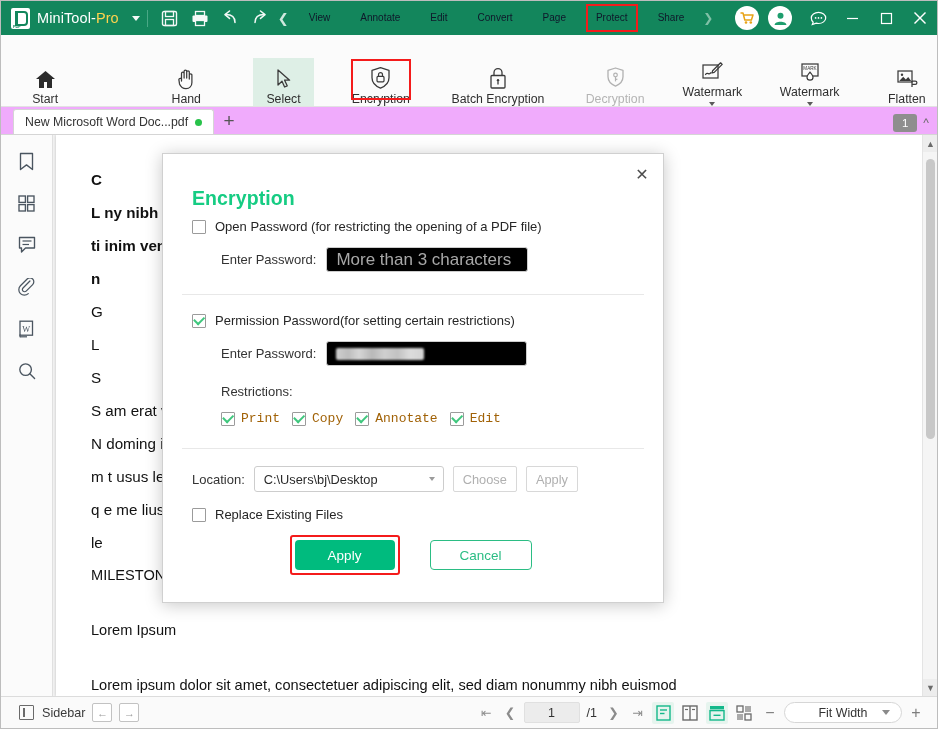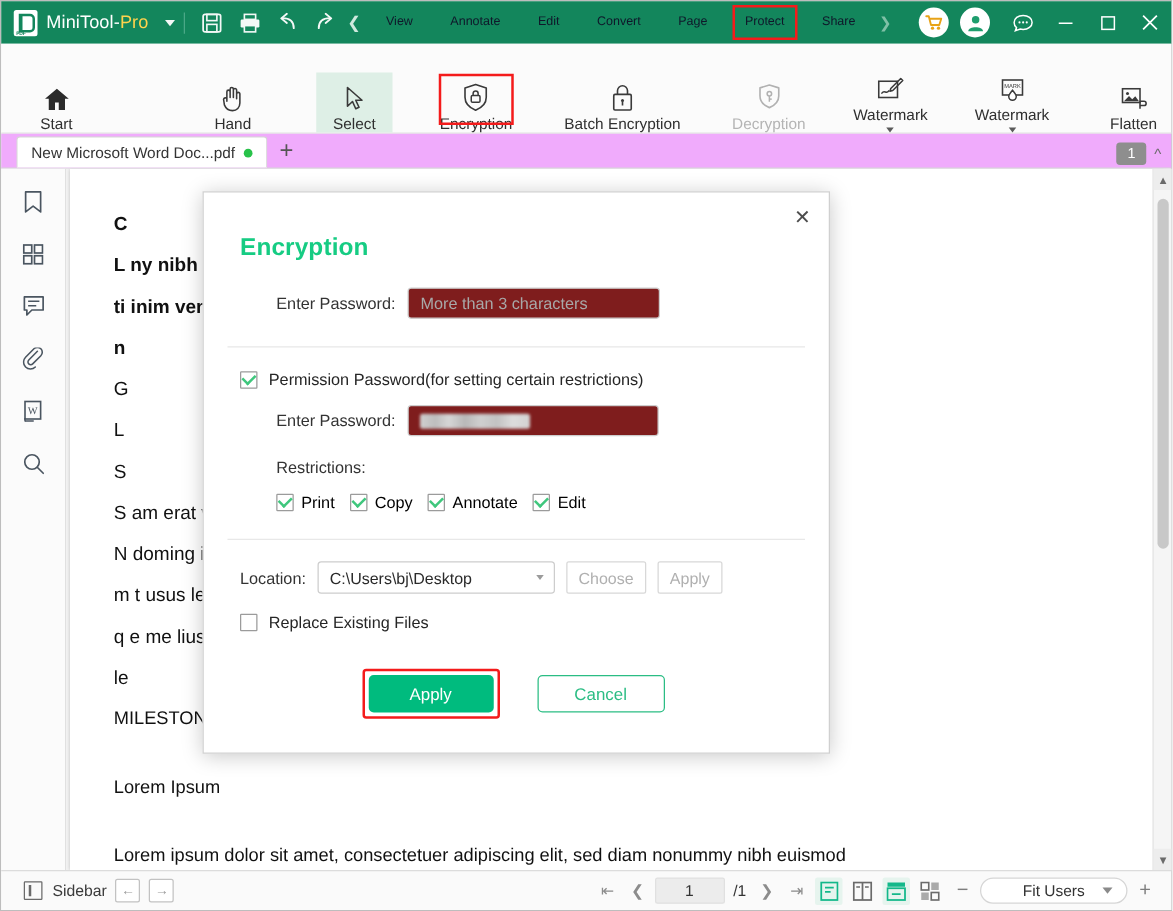--- a/index.html
+++ b/index.html
@@ -248,34 +248,34 @@
   }
   .cbx.checked::after {
     content:""; width:8px;height:4.5px;
     border-left:2px solid #3fc77d; border-bottom:2px solid #3fc77d;
     transform: rotate(-45deg); margin-bottom:2px;
   }
   .cbx-lbl { font-size:13px; color:#262626; margin-left:9px; }
   .sec { padding: 0 29px; }
   .field-lbl { font-size:13px; color:#333; }
   .txtinput {
-    height:25px; border:1px solid #cdcdcd; border-radius:3px; background:#7f1d1d;
-    display:flex; align-items:center; padding:0 9px; font-size:13px;
+    height:25px; border:1px solid #cdcdcd; border-radius:3px; background:#000000;
+    display:flex; align-items:center; padding:0 9px; font-size:17px;
   }
   .txtinput .ph { color:#a8a8a8; }
   .blurred {
     width:88px;height:12px; border-radius:2px;
     background: linear-gradient(90deg,#d0d0d0 0%,#bdbdbd 14%,#d6d6d6 26%,#b8b8b8 41%,#cfcfcf 55%,#c2c2c2 70%,#dcdcdc 84%,#d3d3d3 100%);
     filter: blur(1.1px);
   }
   .divider { height:1px; background:#e8e8e8; margin: 0 19px; }
   .restr-label { font-size:13px;color:#333; }
   .chkgrp { display:flex; align-items:center; gap:12px; }
   .chkgrp .unit { display:flex; align-items:center; gap:6px; }
-  .chkgrp .unit span { font-size:13px;color:#000000; }
+  .chkgrp .unit span { font-size:13px;color:#a16207;font-family:Liberation Mono, monospace; }
   .selectbox {
     width:190px;height:26px;border:1px solid #cdcdcd;border-radius:3px;background:#fff;
     display:flex;align-items:center;padding:0 9px;font-size:12.8px;color:#2a2a2a;
     position:relative;
   }
   .selectbox .cr {
     position:absolute;right:8px;width:0;height:0;
     border-left:3.5px solid transparent;border-right:3.5px solid transparent;border-top:4.5px solid #9b9b9b;
   }
   .ghostbtn {
@@ -614,33 +614,37 @@
         <svg width="16" height="16" viewBox="0 0 16 16">
             <rect x="1" y="1" width="6" height="6" fill="none" stroke="#6a6a6a" stroke-width="1.3"></rect>
             <rect x="9" y="1" width="6" height="6" fill="#aaaaaa"></rect>
             <rect x="1" y="9" width="6" height="6" fill="#aaaaaa"></rect>
             <rect x="9" y="9" width="6" height="6" fill="none" stroke="#6a6a6a" stroke-width="1.3"></rect>
           </svg>
       </div>
 
       <div class="zoom-minus">−</div>
       <div class="zoom-sel">
-        <span>Fit Users</span>
+        <span>Fit Width</span>
         <span class="cr"></span>
       </div>
       <div class="zoom-plus">+</div>
     </div>
   </div>
 
   <div class="dlg">
     <div class="dlg-close">✕</div>
     <div class="dlg-title">Encryption</div>
 
     <div class="dlg-body">
 
+      <div class="sec row" style="margin-top:2px;">
+        <span class="cbx"></span>
+        <span class="cbx-lbl">Open Password (for restricting the opening of a PDF file)</span>
+      </div>
       <div class="sec row" style="margin-top:13px; padding-left:58px;">
         <span class="field-lbl">Enter Password:</span>
         <span class="txtinput" style="width:202px; margin-left:10px;">
           <span class="ph" title="More than 3 characters">More than 3 characters</span>
         </span>
       </div>
 
       <div class="divider" style="margin-top:22px;"></div>
 
       <div class="sec row" style="margin-top:18px;">

